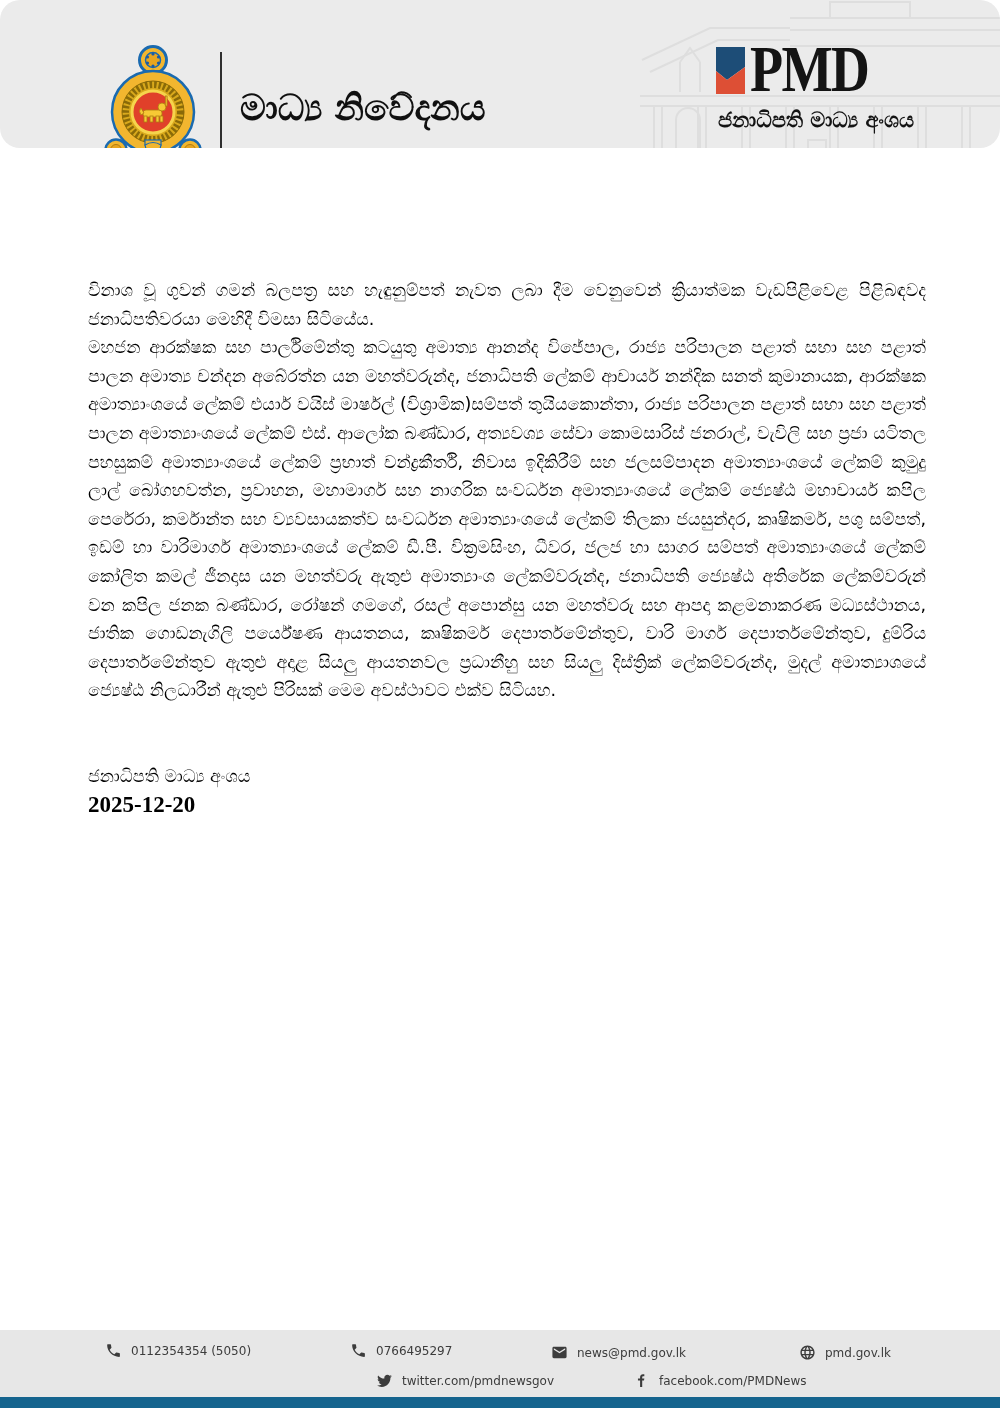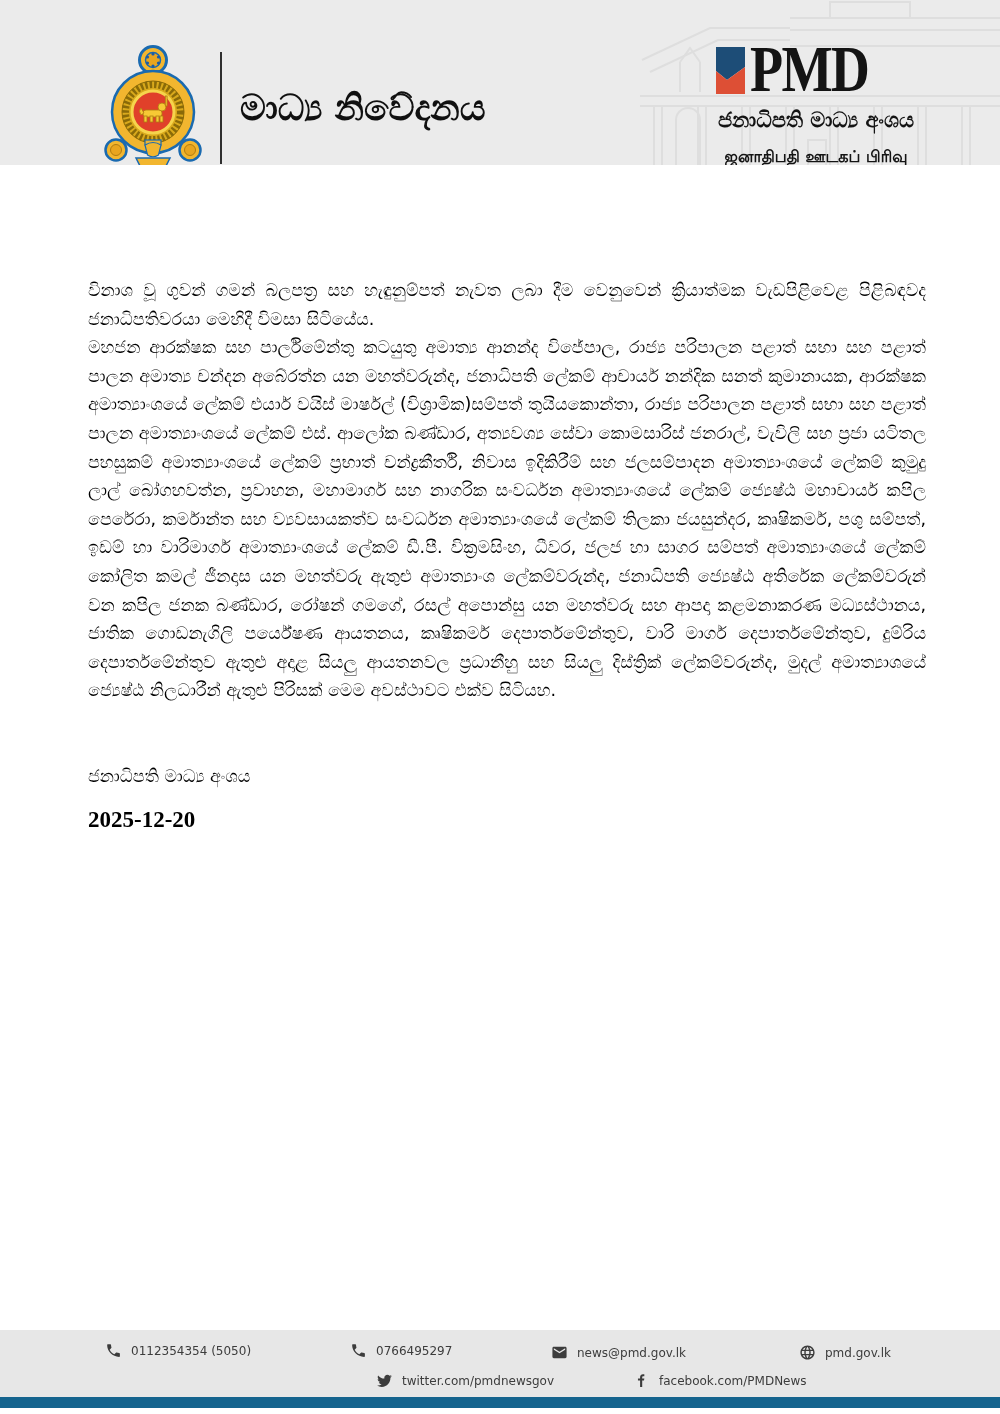--- a/index.html
+++ b/index.html
@@ -2,21 +2,21 @@
 <html><head>
 <meta charset="utf-8">
 <style>
   html,body{margin:0;padding:0;}
   body{
     width:1000px;height:1414px;position:relative;background:#ffffff;
     font-family:"DejaVu Sans","Liberation Sans",sans-serif;color:#000;
     overflow:hidden;
   }
   
-  .header{position:absolute;top:0;left:0;width:1000px;height:165px;background:#ebebeb;overflow:hidden;}
+  .header{position:absolute;top:0;left:0;width:1000px;height:148px;background:#ebebeb;overflow:hidden;border-radius:20px;}
   .watermark{position:absolute;top:0;right:0;width:360px;height:190px;}
   .header-left{position:absolute;left:100px;top:44px;display:flex;align-items:center;}
   .emblem{width:106px;height:128px;display:block;}
   .hdr-divider{width:2px;height:112px;background:#2f2f2f;margin:0 18px 0 14px;}
   .titles{display:flex;flex-direction:column;justify-content:center;}
   .title-si{font-size:36px;font-weight:bold;color:#101010;line-height:1.2;}
   .title-ta{font-size:26px;font-weight:bold;color:#101010;line-height:1.25;margin-top:2px;}
   .title-en{font-size:29px;font-weight:500;color:#101010;letter-spacing:1px;line-height:1.2;margin-top:2px;}
   .header-right{position:absolute;left:716px;top:44px;width:200px;text-align:center;}
   .pmd-row{display:flex;align-items:flex-start;justify-content:flex-start;margin-left:0;}
@@ -29,21 +29,21 @@
   .pmd-si{font-size:21px;font-weight:bold;color:#141414;margin-top:14px;}
   .pmd-ta{font-size:16px;font-weight:bold;color:#141414;margin-top:15px;}
   .pmd-en{font-size:13px;font-weight:bold;color:#141414;letter-spacing:.4px;margin-top:4px;}
   
   .content{position:absolute;left:88px;top:276px;width:838px;text-align:justify;
     font-size:17.5px;line-height:28.6px;color:#000;}
   .content p{margin:0;}
   .content p + p{}
   .signature{position:absolute;left:88px;top:766px;}
   .sig-org{font-size:17.5px;color:#000;}
-  .sig-date{font-family:"Liberation Serif","DejaVu Serif",serif;font-weight:bold;font-size:23px;color:#000;margin-top:20px;}
+  .sig-date{font-family:"Liberation Serif","DejaVu Serif",serif;font-weight:bold;font-size:23px;color:#000;margin-top:5px;}
   
   .footer-bar{position:absolute;left:0;top:1330px;width:1000px;height:67px;background:#e7e7e7;}
   .footer-strip{position:absolute;left:0;top:1397px;width:1000px;height:11px;background:#15648e;}
   .contact{position:absolute;display:flex;align-items:center;font-size:12px;color:#3c3c3c;white-space:nowrap;}
   .contact svg{width:17px;height:17px;fill:#3c3c3c;margin-right:9px;flex:0 0 auto;}
   #c-phone1{left:105px;top:1342px;}
   #c-phone2{left:350px;top:1342px;}
   #c-email{left:551px;top:1344px;}
   #c-web{left:799px;top:1344px;}
   #c-fax{left:217px;top:1372px;margin-top:48px;}

